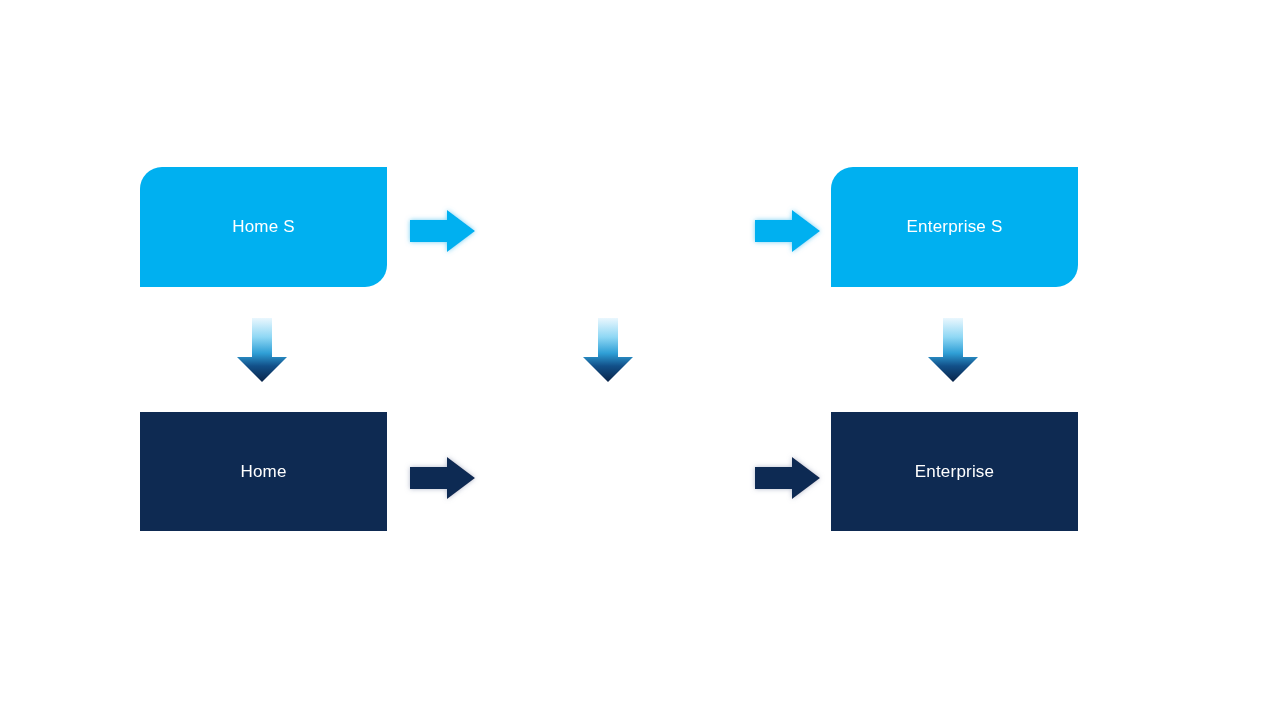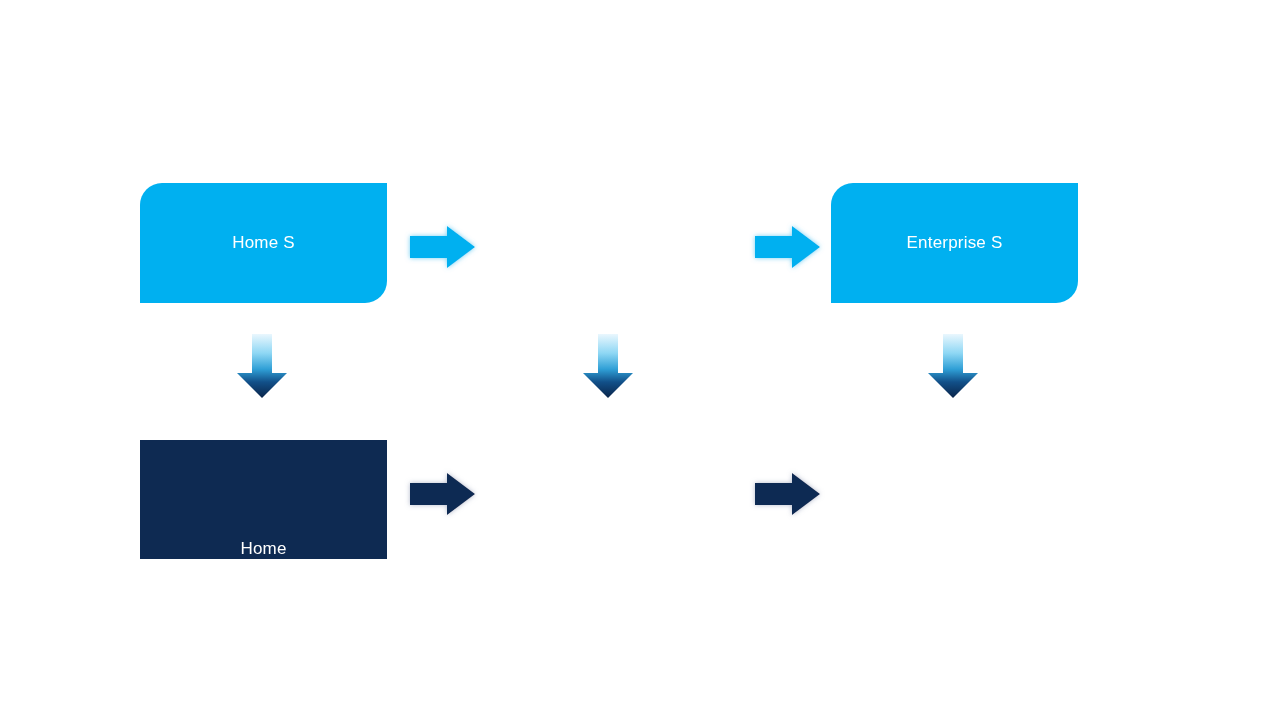--- a/index.html
+++ b/index.html
@@ -15,44 +15,42 @@
   body {
     background: var(--bg);
     font-family: "Liberation Sans", "DejaVu Sans", sans-serif;
     overflow: hidden;
   }
   .slide {
     position: relative;
     width: 1280px;
     height: 676px;
     background: var(--bg);
-    margin-top: 16px;
   }
   .box {
     position: absolute;
     width: 247px;
     height: 120px;
     display: flex;
     align-items: center;
     justify-content: center;
     color: var(--box-text);
     font-size: 17px;
     letter-spacing: 0.2px;
   }
   .box-top {
     top: 167px;
     background: var(--top-box);
     border-radius: 22px 0 22px 0;
   }
   .box-bottom {
-    top: 424px;
+    top: 412px;
     height: 119px;
     background: var(--bottom-box);
     border-radius: 0;
-    align-items: flex-end;
   }
   .col-1 { left: 140px; }
   .col-2 { left: 486px; }
   .col-3 { left: 831px; }
 
   .arrow-right {
     position: absolute;
     width: 65px;
     height: 42px;
   }
@@ -127,20 +125,23 @@
   </div>
   <div class="arrow-down col-3">
     <svg width="50" height="64" viewBox="0 0 50 64">
       <polygon points="15,0 35,0 35,39 50,39 25,64 0,39 15,39" fill="url(#downGrad)"></polygon>
     </svg>
   </div>
 
   <div class="box box-bottom col-1">
     <span class="label">Home</span>
   </div>
+  <div class="box box-bottom col-3">
+    <span class="label">Enterprise</span>
+  </div>
 
   <div class="arrow-right row-bottom gap-1">
     <svg width="65" height="42" viewBox="0 0 65 42">
       <polygon points="0,10 37,10 37,0 65,21 37,42 37,32 0,32" style="fill:var(--bottom-arrow)" filter="url(#glowDark)"></polygon>
     </svg>
   </div>
   <div class="arrow-right row-bottom gap-2">
     <svg width="65" height="42" viewBox="0 0 65 42">
       <polygon points="0,10 37,10 37,0 65,21 37,42 37,32 0,32" style="fill:var(--bottom-arrow)" filter="url(#glowDark)"></polygon>
     </svg>

